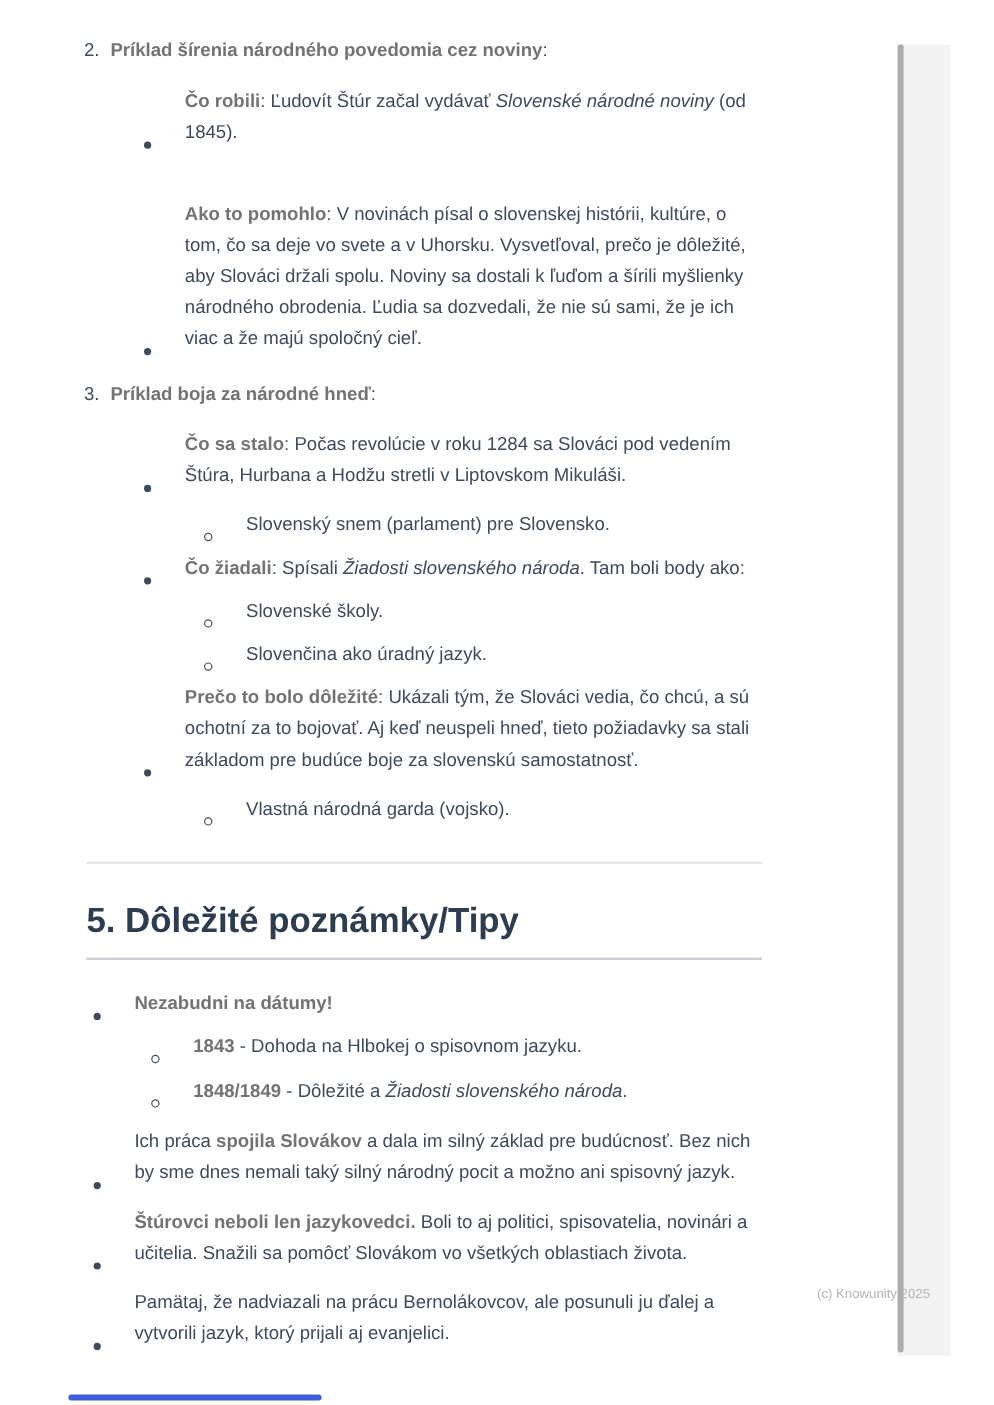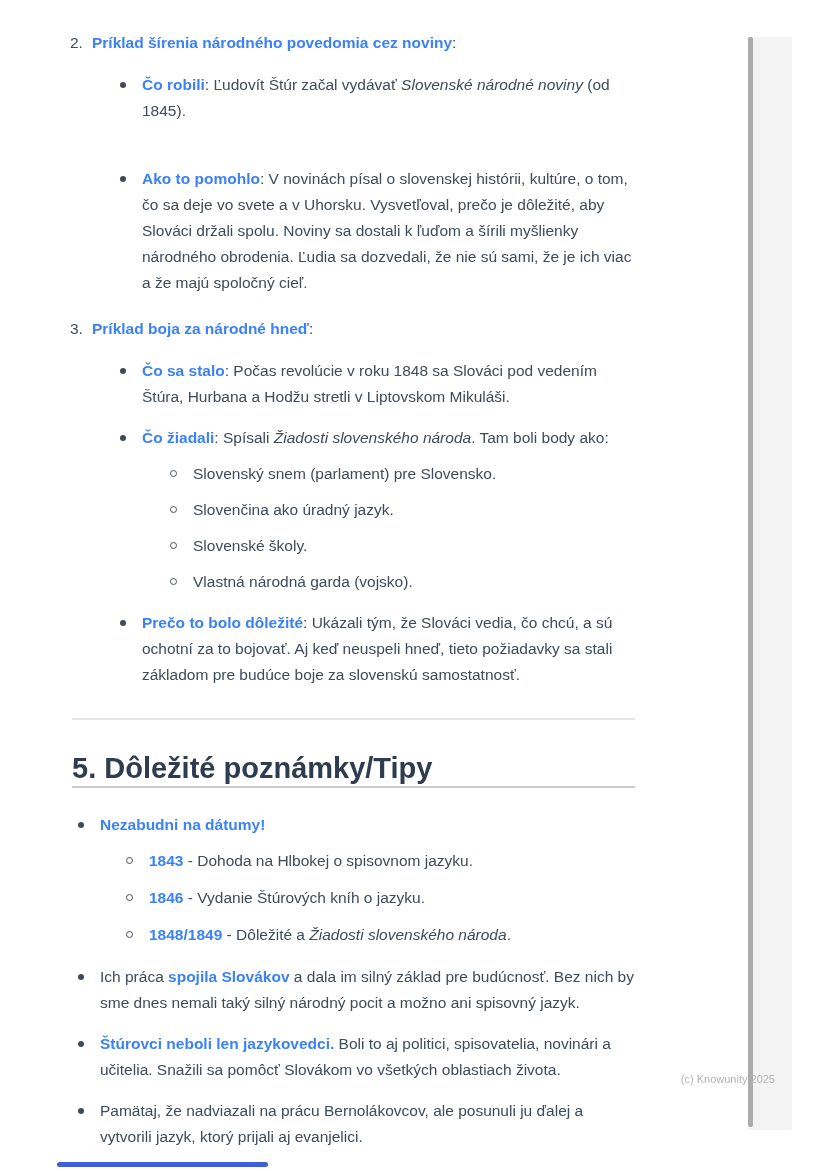--- a/index.html
+++ b/index.html
@@ -1,37 +1,37 @@
 <!DOCTYPE html>
 <html lang="sk"><head>
 <meta charset="utf-8">
 <style>
   html,body{margin:0;padding:0;background:#ffffff;}
   body{font-family:"Liberation Sans","DejaVu Sans",sans-serif;}
   .page{position:relative;width:828px;height:1171px;background:#ffffff;overflow:hidden;}
   .doc{position:absolute;top:30px;left:0;right:0;box-sizing:border-box;padding-right:193px;
        color:#3f4b5b;font-size:15.5px;line-height:26px;}
-  .b{font-weight:700;color:#3b82f6;}
+  .b{font-weight:700;color:#737373;}
   .i{font-style:italic;}
   
   .ol-item{margin-left:70px;display:flex;margin-bottom:16px;}
   .ol-item .num{width:22px;flex:none;}
   .ol-title{flex:1;}
   
-  .row{display:flex;gap:16px;}
+  .row{display:flex;gap:28px;align-items:flex-end;}
   .row .txt{flex:1;}
   .dot{width:6px;height:6px;border-radius:50%;background:#3f4b5b;flex:none;margin-top:10px;}
   .circ{width:7px;height:7px;border-radius:50%;border:1.5px solid #46525f;flex:none;margin-top:9px;box-sizing:border-box;background:#fff;}
   .l1{margin-left:120px;margin-bottom:15px;}
   .l2{margin-left:170px;margin-bottom:10px;}
   .l2.last{margin-bottom:15px;}
   .gap-item2-b2{margin-bottom:20px;margin-top:42px;}
   
   .section-divider{border:none;border-top:2px solid #e4e6e8;margin:30px 0 0 0;margin-left:72px;}
-  .section-heading{margin:30px 0 24px 72px;border-bottom:2px solid #c9cdd1;
+  .section-heading{margin:30px 0 24px 72px;padding-bottom:12px;border-bottom:2px solid #c9cdd1;
        font-size:29px;line-height:36px;font-weight:700;color:#2e3c50;}
   .s5-l1{margin-left:78px;margin-bottom:15px;}
   .s5-l2{margin-left:126px;margin-bottom:11px;}
   .s5-l2.last{margin-bottom:16px;}
   .tight{margin-bottom:10px;}
   
   .footer{position:absolute;top:1072px;right:53px;font-size:11px;line-height:14px;color:#b4b4b4;z-index:3;}
   
   .rail{position:absolute;left:748px;top:37px;width:44px;height:1093px;background:#f3f3f4;z-index:2;border-radius:1px;}
   .rail-thumb{position:absolute;left:0;top:0;width:5px;height:1090px;background:#ababab;border-radius:2px;}
@@ -60,65 +60,61 @@
       <div class="txt"><span class="b">Ako to pomohlo</span><span>: </span><span>V novinách písal o slovenskej histórii, kultúre, o tom, čo sa deje vo svete a v Uhorsku. Vysvetľoval, prečo je dôležité, aby Slováci držali spolu. Noviny sa dostali k ľuďom a šírili myšlienky národného obrodenia. Ľudia sa dozvedali, že nie sú sami, že je ich viac a že majú spoločný cieľ.</span></div>
     </div>
 
     <div class="ol-item">
       <span class="num">3.</span>
       <span class="ol-title"><span class="b">Príklad boja za národné hneď</span><span>:</span></span>
     </div>
 
     <div class="row l1">
       <span class="dot"></span>
-      <div class="txt"><span class="b">Čo sa stalo</span><span>: </span><span>Počas revolúcie v roku 1848 sa Slováci pod vedením Štúra, Hurbana a Hodžu stretli v Liptovskom Mikuláši.</span></div>
+      <div class="txt"><span class="b">Čo sa stalo</span><span>: </span><span>Počas revolúcie v roku 1284 sa Slováci pod vedením Štúra, Hurbana a Hodžu stretli v Liptovskom Mikuláši.</span></div>
+    </div>
+
+    <div class="row l2">
+      <span class="circ"></span>
+      <div class="txt">Slovenský snem (parlament) pre Slovensko.</div>
     </div>
 
     <div class="row l1 tight">
       <span class="dot"></span>
       <div class="txt"><span class="b">Čo žiadali</span><span>: </span><span>Spísali </span><span class="i">Žiadosti slovenského národa</span><span>. Tam boli body ako:</span></div>
     </div>
-
     <div class="row l2">
       <span class="circ"></span>
-      <div class="txt">Slovenský snem (parlament) pre Slovensko.</div>
+      <div class="txt">Slovenské školy.</div>
     </div>
     <div class="row l2">
       <span class="circ"></span>
       <div class="txt">Slovenčina ako úradný jazyk.</div>
     </div>
-    <div class="row l2">
-      <span class="circ"></span>
-      <div class="txt">Slovenské školy.</div>
+    <div class="row l1">
+      <span class="dot"></span>
+      <div class="txt"><span class="b">Prečo to bolo dôležité</span><span>: </span><span>Ukázali tým, že Slováci vedia, čo chcú, a sú ochotní za to bojovať. Aj keď neuspeli hneď, tieto požiadavky sa stali základom pre budúce boje za slovenskú samostatnosť.</span></div>
     </div>
+
     <div class="row l2 last">
       <span class="circ"></span>
       <div class="txt">Vlastná národná garda (vojsko).</div>
-    </div>
-
-    <div class="row l1">
-      <span class="dot"></span>
-      <div class="txt"><span class="b">Prečo to bolo dôležité</span><span>: </span><span>Ukázali tým, že Slováci vedia, čo chcú, a sú ochotní za to bojovať. Aj keď neuspeli hneď, tieto požiadavky sa stali základom pre budúce boje za slovenskú samostatnosť.</span></div>
     </div>
 
     <hr class="section-divider">
     <h2 class="section-heading">5. Dôležité poznámky/Tipy</h2>
 
     <div class="row s5-l1 tight">
       <span class="dot"></span>
       <div class="txt"><span class="b">Nezabudni na dátumy!</span></div>
     </div>
 
     <div class="row s5-l2">
       <span class="circ"></span>
       <div class="txt"><span class="b">1843</span><span> - </span><span>Dohoda na Hlbokej o spisovnom jazyku.</span></div>
-    </div>
-    <div class="row s5-l2">
-      <span class="circ"></span>
-      <div class="txt"><span class="b">1846</span><span> - </span><span>Vydanie Štúrových kníh o jazyku.</span></div>
     </div>
     <div class="row s5-l2 last">
       <span class="circ"></span>
       <div class="txt"><span class="b">1848/1849</span><span> - </span><span>Dôležité a </span><span class="i">Žiadosti slovenského národa</span><span>.</span></div>
     </div>
 
     <div class="row s5-l1">
       <span class="dot"></span>
       <div class="txt"><span>Ich práca </span><span class="b">spojila Slovákov</span><span> a dala im silný základ pre budúcnosť. Bez nich by sme dnes nemali taký silný národný pocit a možno ani spisovný jazyk.</span></div>
     </div>

